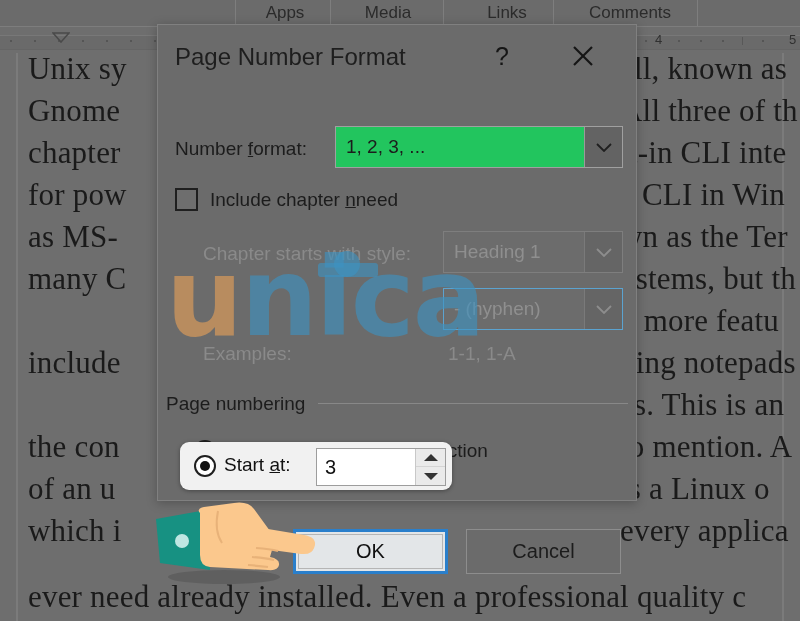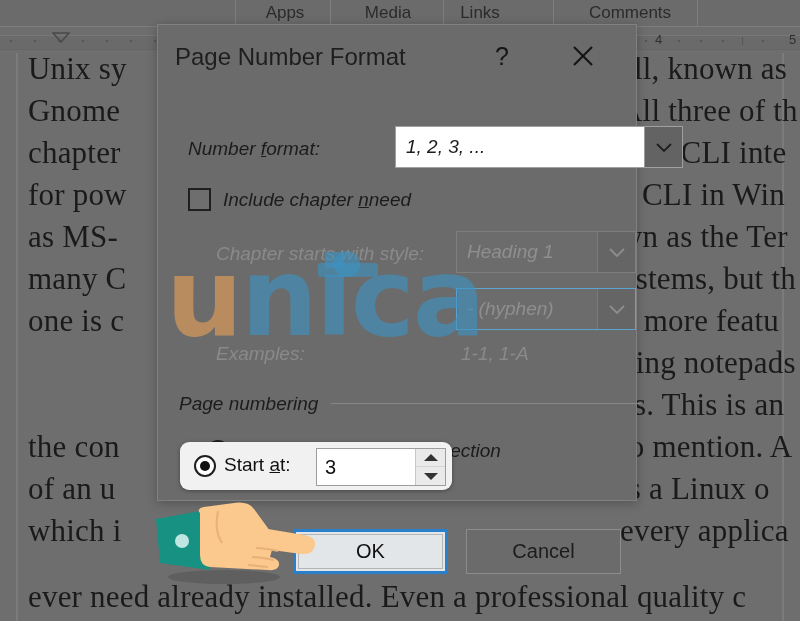--- a/index.html
+++ b/index.html
@@ -149,22 +149,22 @@
     cursor: pointer;
   }
   .dlg-close {
     position: absolute; left: 408px; top: 14px;
     width: 34px; height: 34px;
     cursor: pointer;
   }
   .dlg-close svg { display:block; }
 
   .dlg-body {
-    position: absolute; left: 13px; top: 63px;
-    width: 478px; height: 493px; font-style: italic;
+    position: absolute; left: 0; top: 63px;
+    width: 478px; height: 493px;
   }
 
   .lbl {
     position: absolute;
     font-size: 19px;
     color: #1c1c1c;
     font-family: "Liberation Sans", sans-serif;
     white-space: nowrap;
   }
   .lbl.dis { color: #8a8a8a; }
@@ -172,21 +172,21 @@
 
   
   .combo {
     position: absolute;
     box-sizing: border-box;
     border: 1px solid #9a9a9a;
     background: #6b6b6b;
     display: flex;
     align-items: center;
   }
-  .combo.enabled { background: #ffffff; border-color: #a0a0a0; margin-left: 47px; }
+  .combo.enabled { background: #22c55e; border-color: #a0a0a0; }
   .combo.disabled { border-color: #7e7e7e; background: #6c6c6c; }
   .combo.hl { border-color: #5ba3d0; }
   .combo-text {
     flex: 1 1 auto;
     padding-left: 10px;
     font-size: 19px;
     color: #1c1c1c;
     white-space: nowrap;
     overflow: hidden;
   }
@@ -386,21 +386,21 @@
 
   <div class="ribbon">
     <div class="ribbon-sep" style="left:235px"></div>
     <div class="ribbon-sep" style="left:330px"></div>
     <div class="ribbon-sep" style="left:443px"></div>
     <div class="ribbon-sep" style="left:553px"></div>
     <div class="ribbon-sep" style="left:697px"></div>
 
     <div class="ribbon-group" style="left:240px;width:90px">Apps</div>
     <div class="ribbon-group" style="left:340px;width:96px">Media</div>
-    <div class="ribbon-group" style="left:432px;width:96px">Links</div>
+    <div class="ribbon-group" style="left:459px;width:96px">Links</div>
     <div class="ribbon-group" style="left:565px;width:130px">Comments</div>
   </div>
 
   <div class="ruler">
     <div class="ruler-band"></div>
     <div class="ruler-tick" style="left:10px"></div>
     <div class="ruler-tick" style="left:34px"></div>
     <div class="ruler-tick" style="left:58px"></div>
     <div class="ruler-tick" style="left:82px"></div>
     <div class="ruler-tick" style="left:106px"></div>
@@ -430,21 +430,21 @@
   <div class="doc-page">
     <div class="page-edge-l" style="top:0;height:568px;left:16px"></div>
     <div class="page-edge-r" style="top:0;height:568px;left:782px"></div>
 
     <div class="doc-line" style="top:0px">Unix sy</div>
     <div class="doc-line" style="top:42px">Gnome</div>
     <div class="doc-line" style="top:84px">chapter</div>
     <div class="doc-line" style="top:126px">for pow</div>
     <div class="doc-line" style="top:168px">as MS-</div>
     <div class="doc-line" style="top:210px">many C</div>
-    <div class="doc-line" style="top:252px">one is c</div>
+    <div class="doc-line" style="top:294px">include</div>
     <div class="doc-line" style="top:378px">the con</div>
     <div class="doc-line" style="top:420px">of an u</div>
     <div class="doc-line" style="top:462px">which i</div>
 
     <div class="doc-line" style="left:620px;top:0px">ell, known as</div>
     <div class="doc-line" style="left:620px;top:42px">All three of th</div>
     <div class="doc-line" style="left:620px;top:84px">lt-in CLI inte</div>
     <div class="doc-line" style="left:620px;top:126px">e CLI in Win</div>
     <div class="doc-line" style="left:620px;top:168px">wn as the Ter</div>
     <div class="doc-line" style="left:620px;top:210px">ystems, but th</div>

